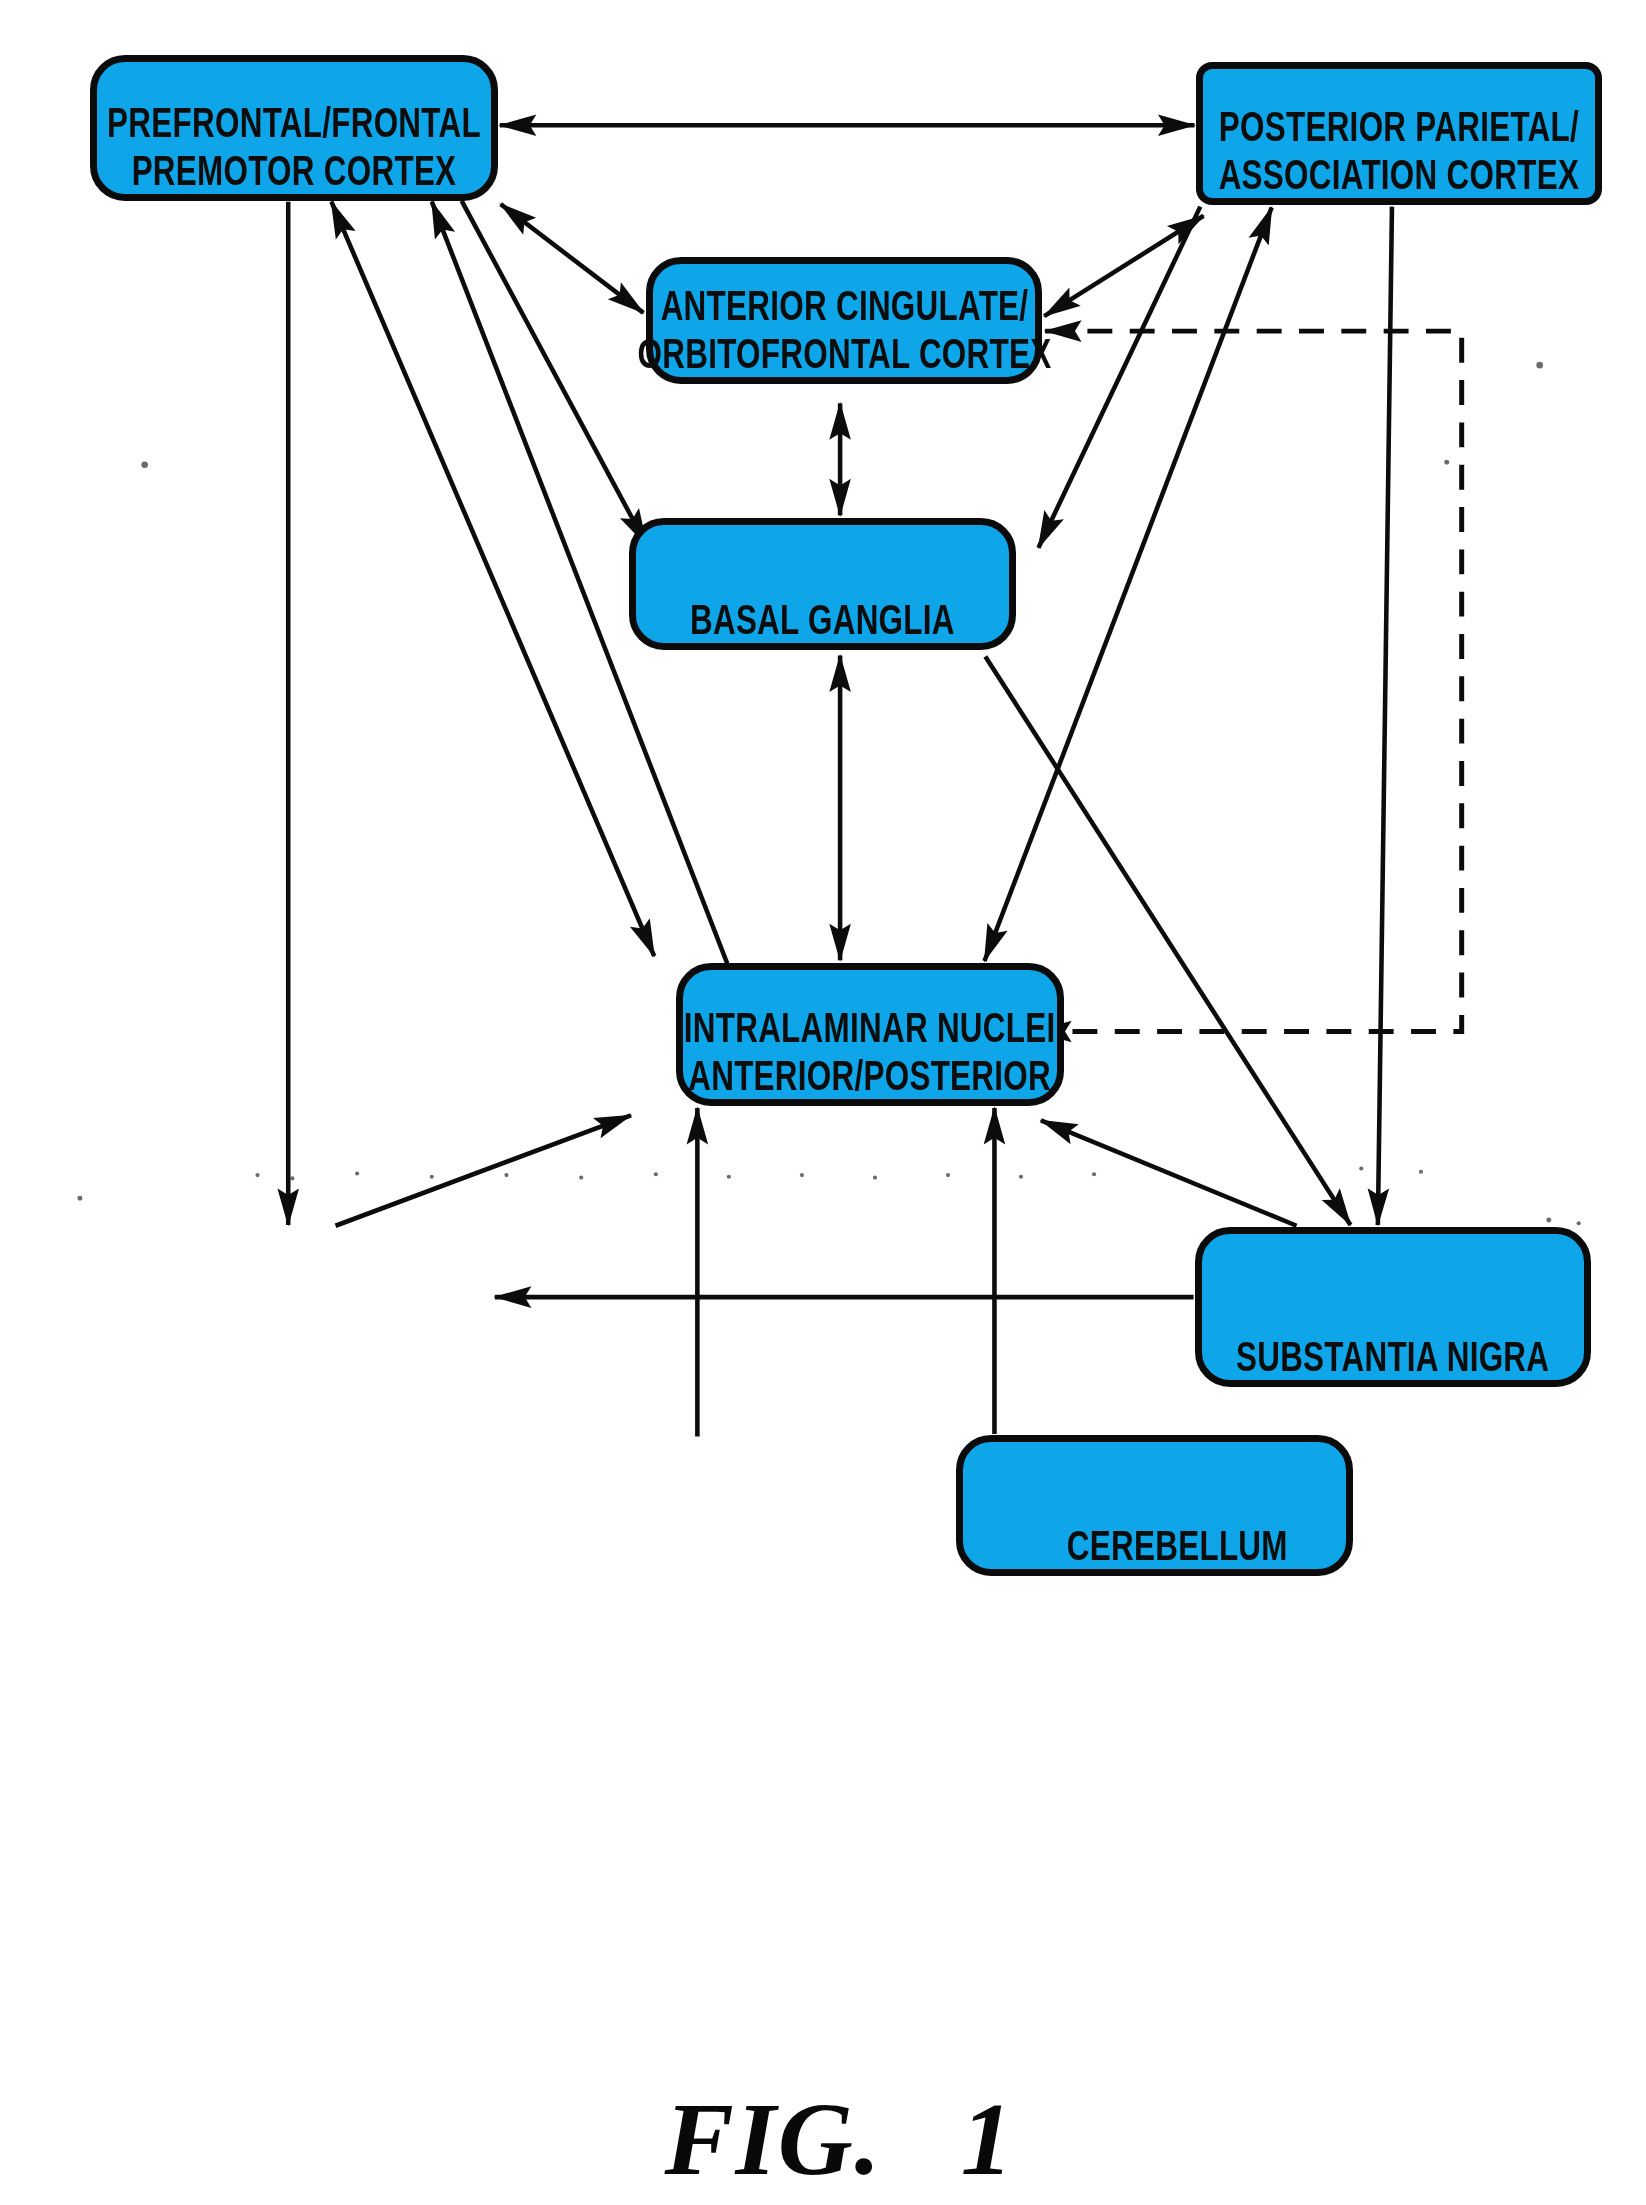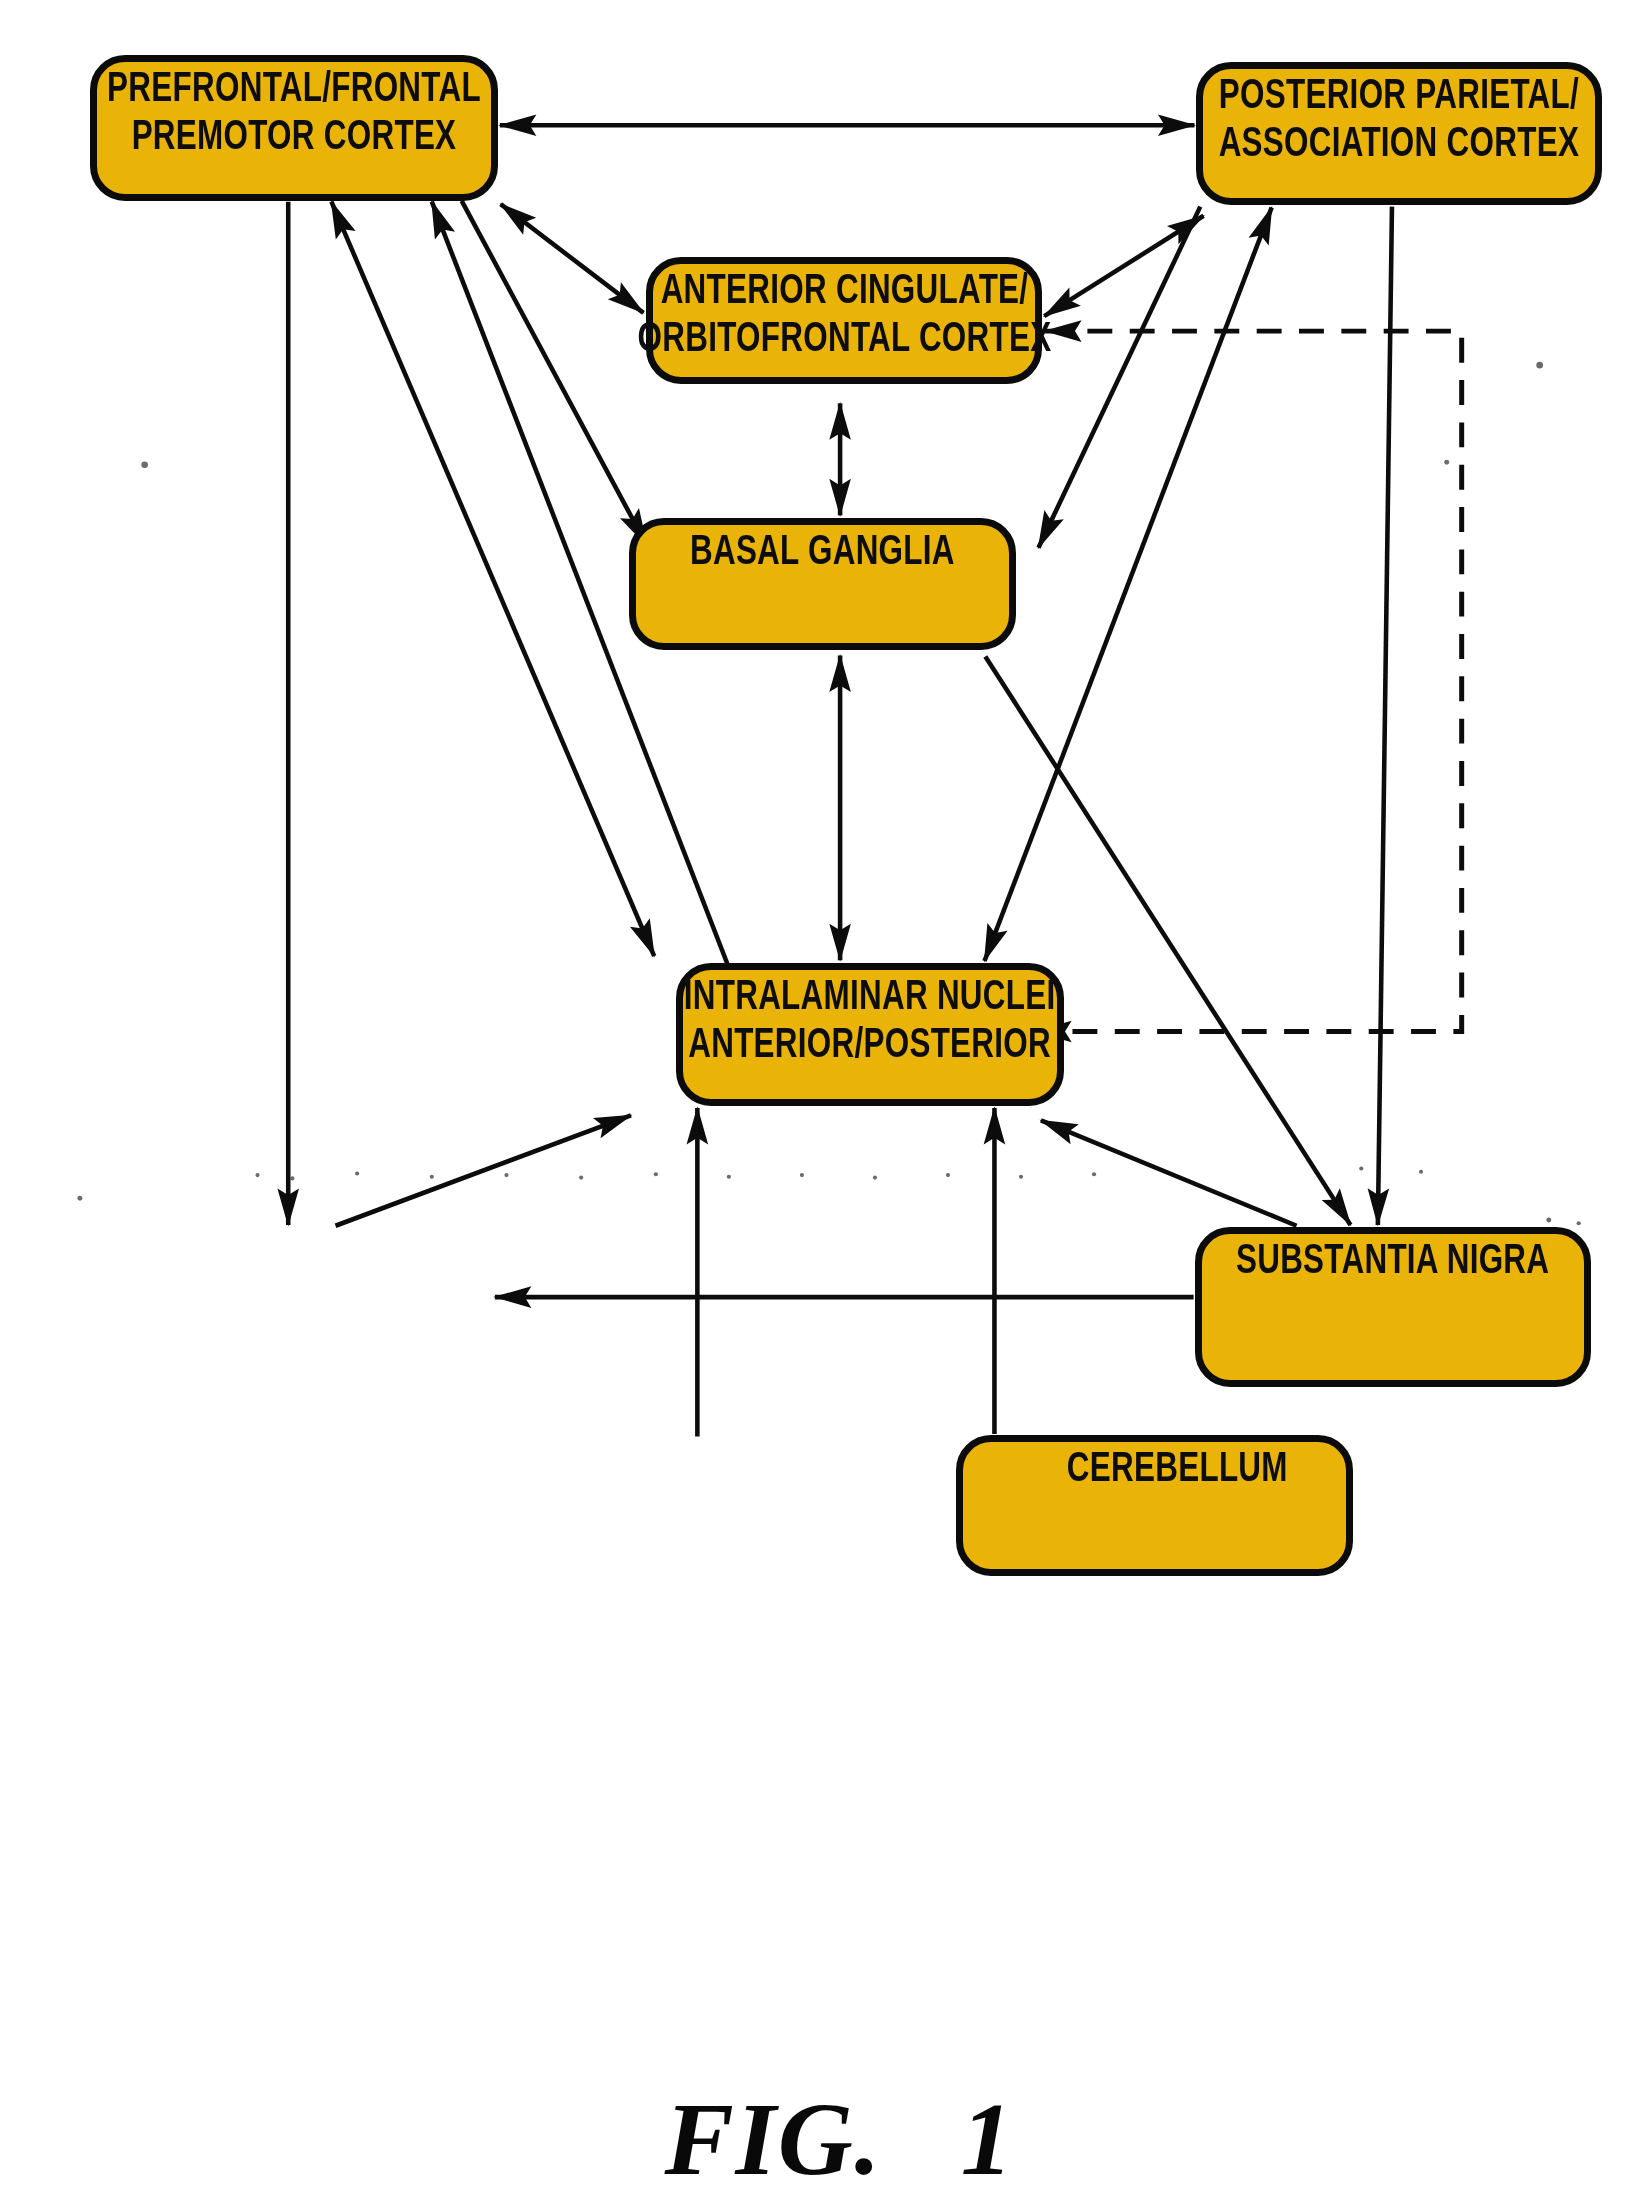--- a/index.html
+++ b/index.html
@@ -4,21 +4,21 @@
 <style>
   html,body{margin:0;padding:0;background:#ffffff;}
   #page{position:relative;width:1647px;height:2205px;background:#ffffff;overflow:hidden;
         font-family:"Liberation Sans",sans-serif;}
   #connectors{position:absolute;left:0;top:0;width:1647px;height:2205px;z-index:1;}
   #nodes{position:absolute;left:0;top:0;width:1647px;height:2205px;z-index:2;}
   .edge{stroke:#0c0c0c;stroke-width:5.5;fill:none;}
   .edge.dashed{stroke-width:6;stroke-dasharray:30 21;}
   .speck{fill:#3a3a3a;}
   .box{position:absolute;box-sizing:border-box;border:7.5px solid #0b0b0b;border-radius:35px;
-       background:#eab308;display:flex;align-items:flex-start;justify-content:center;}
+       background:#0ea5e9;display:flex;align-items:flex-end;justify-content:center;}
   .label{font-weight:700;font-size:43px;line-height:1.12;color:#0d0d0d;text-align:center;
          transform:scaleX(0.73);white-space:nowrap;letter-spacing:0.4px;}
   #caption{position:absolute;left:16px;top:2079px;width:100%;text-align:center;z-index:2;
            font-family:"Liberation Serif",serif;font-style:italic;font-weight:700;
            font-size:104px;color:#090909;word-spacing:51px;letter-spacing:1.7px;}
 </style>
 </head>
 <body>
 
 <div id="page">
@@ -78,21 +78,21 @@
       </g>
   </svg>
 
   <div id="nodes">
       <div class="box" style="left: 90px; top: 55px; width: 408px; height: 146px;">
         <div class="label">
           <div>PREFRONTAL/FRONTAL</div>
           <div>PREMOTOR CORTEX</div>
         </div>
       </div>
-      <div class="box" style="left: 1196px; top: 62px; width: 406px; height: 143px;">
+      <div class="box" style="left: 1196px; top: 62px; width: 406px; height: 143px; border-radius: 16px;">
         <div class="label">
           <div>POSTERIOR PARIETAL/</div>
           <div>ASSOCIATION CORTEX</div>
         </div>
       </div>
       <div class="box" style="left: 646px; top: 257px; width: 396px; height: 127px;">
         <div class="label">
           <div>ANTERIOR CINGULATE/</div>
           <div>ORBITOFRONTAL CORTEX</div>
         </div>

